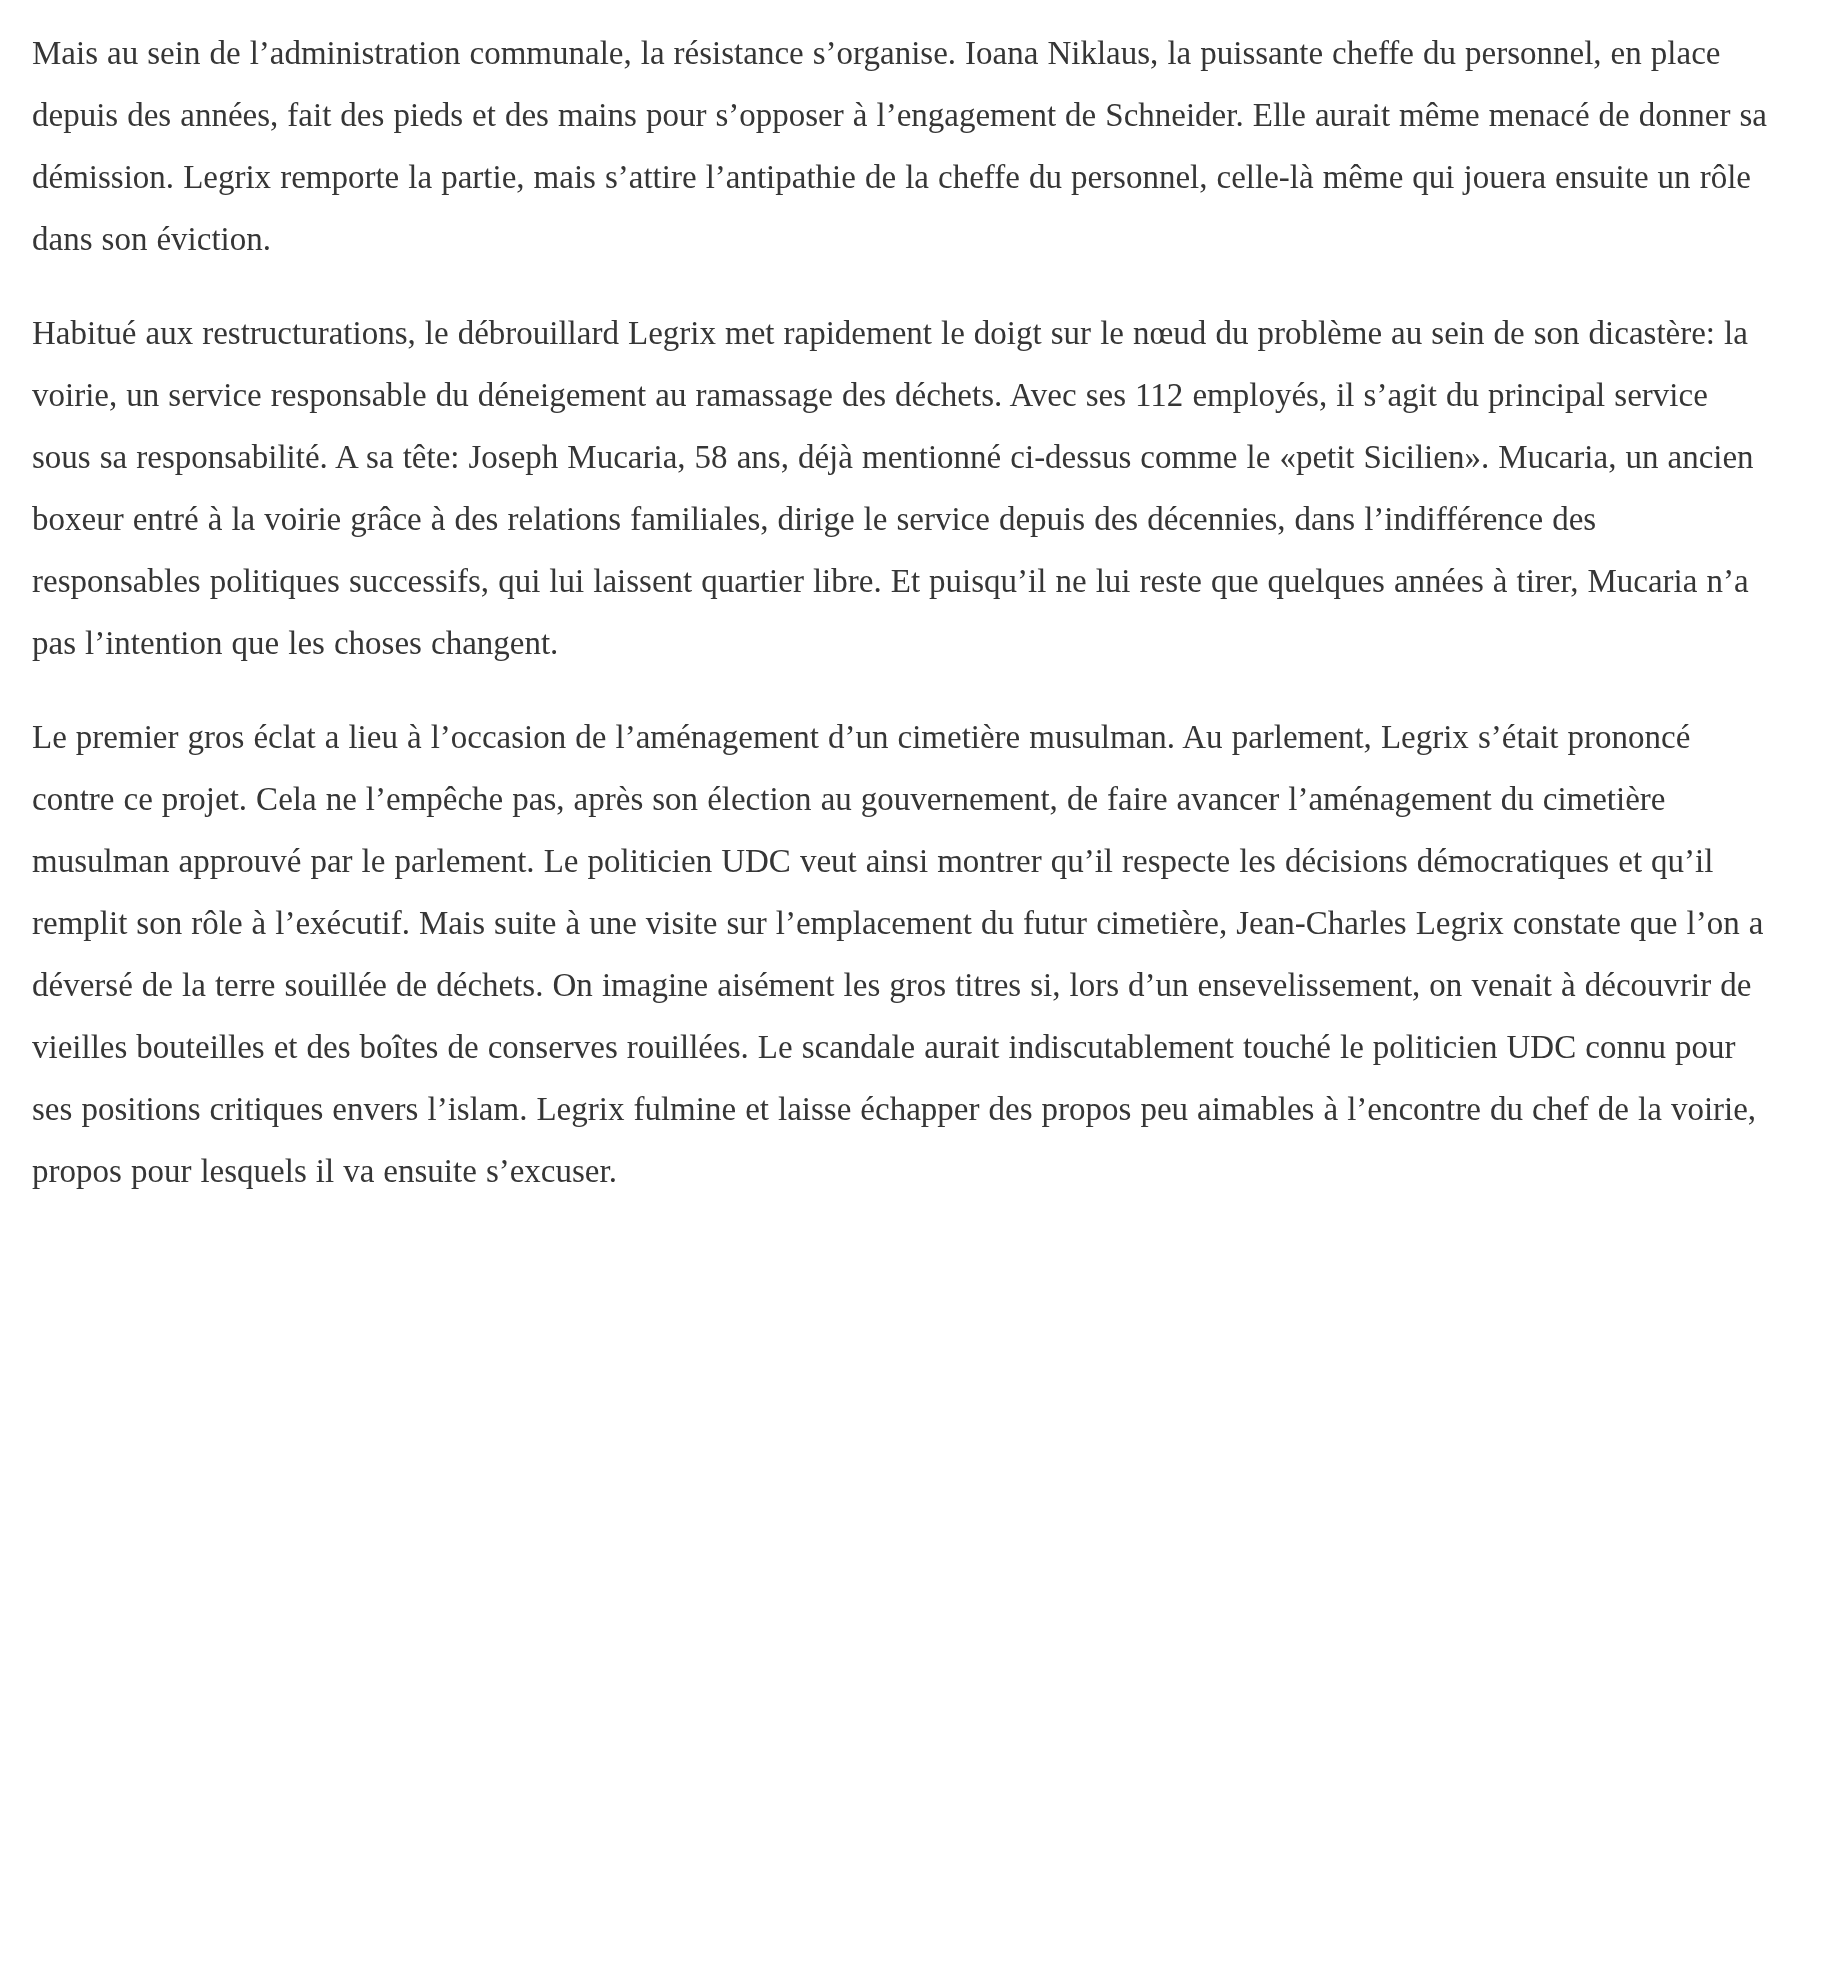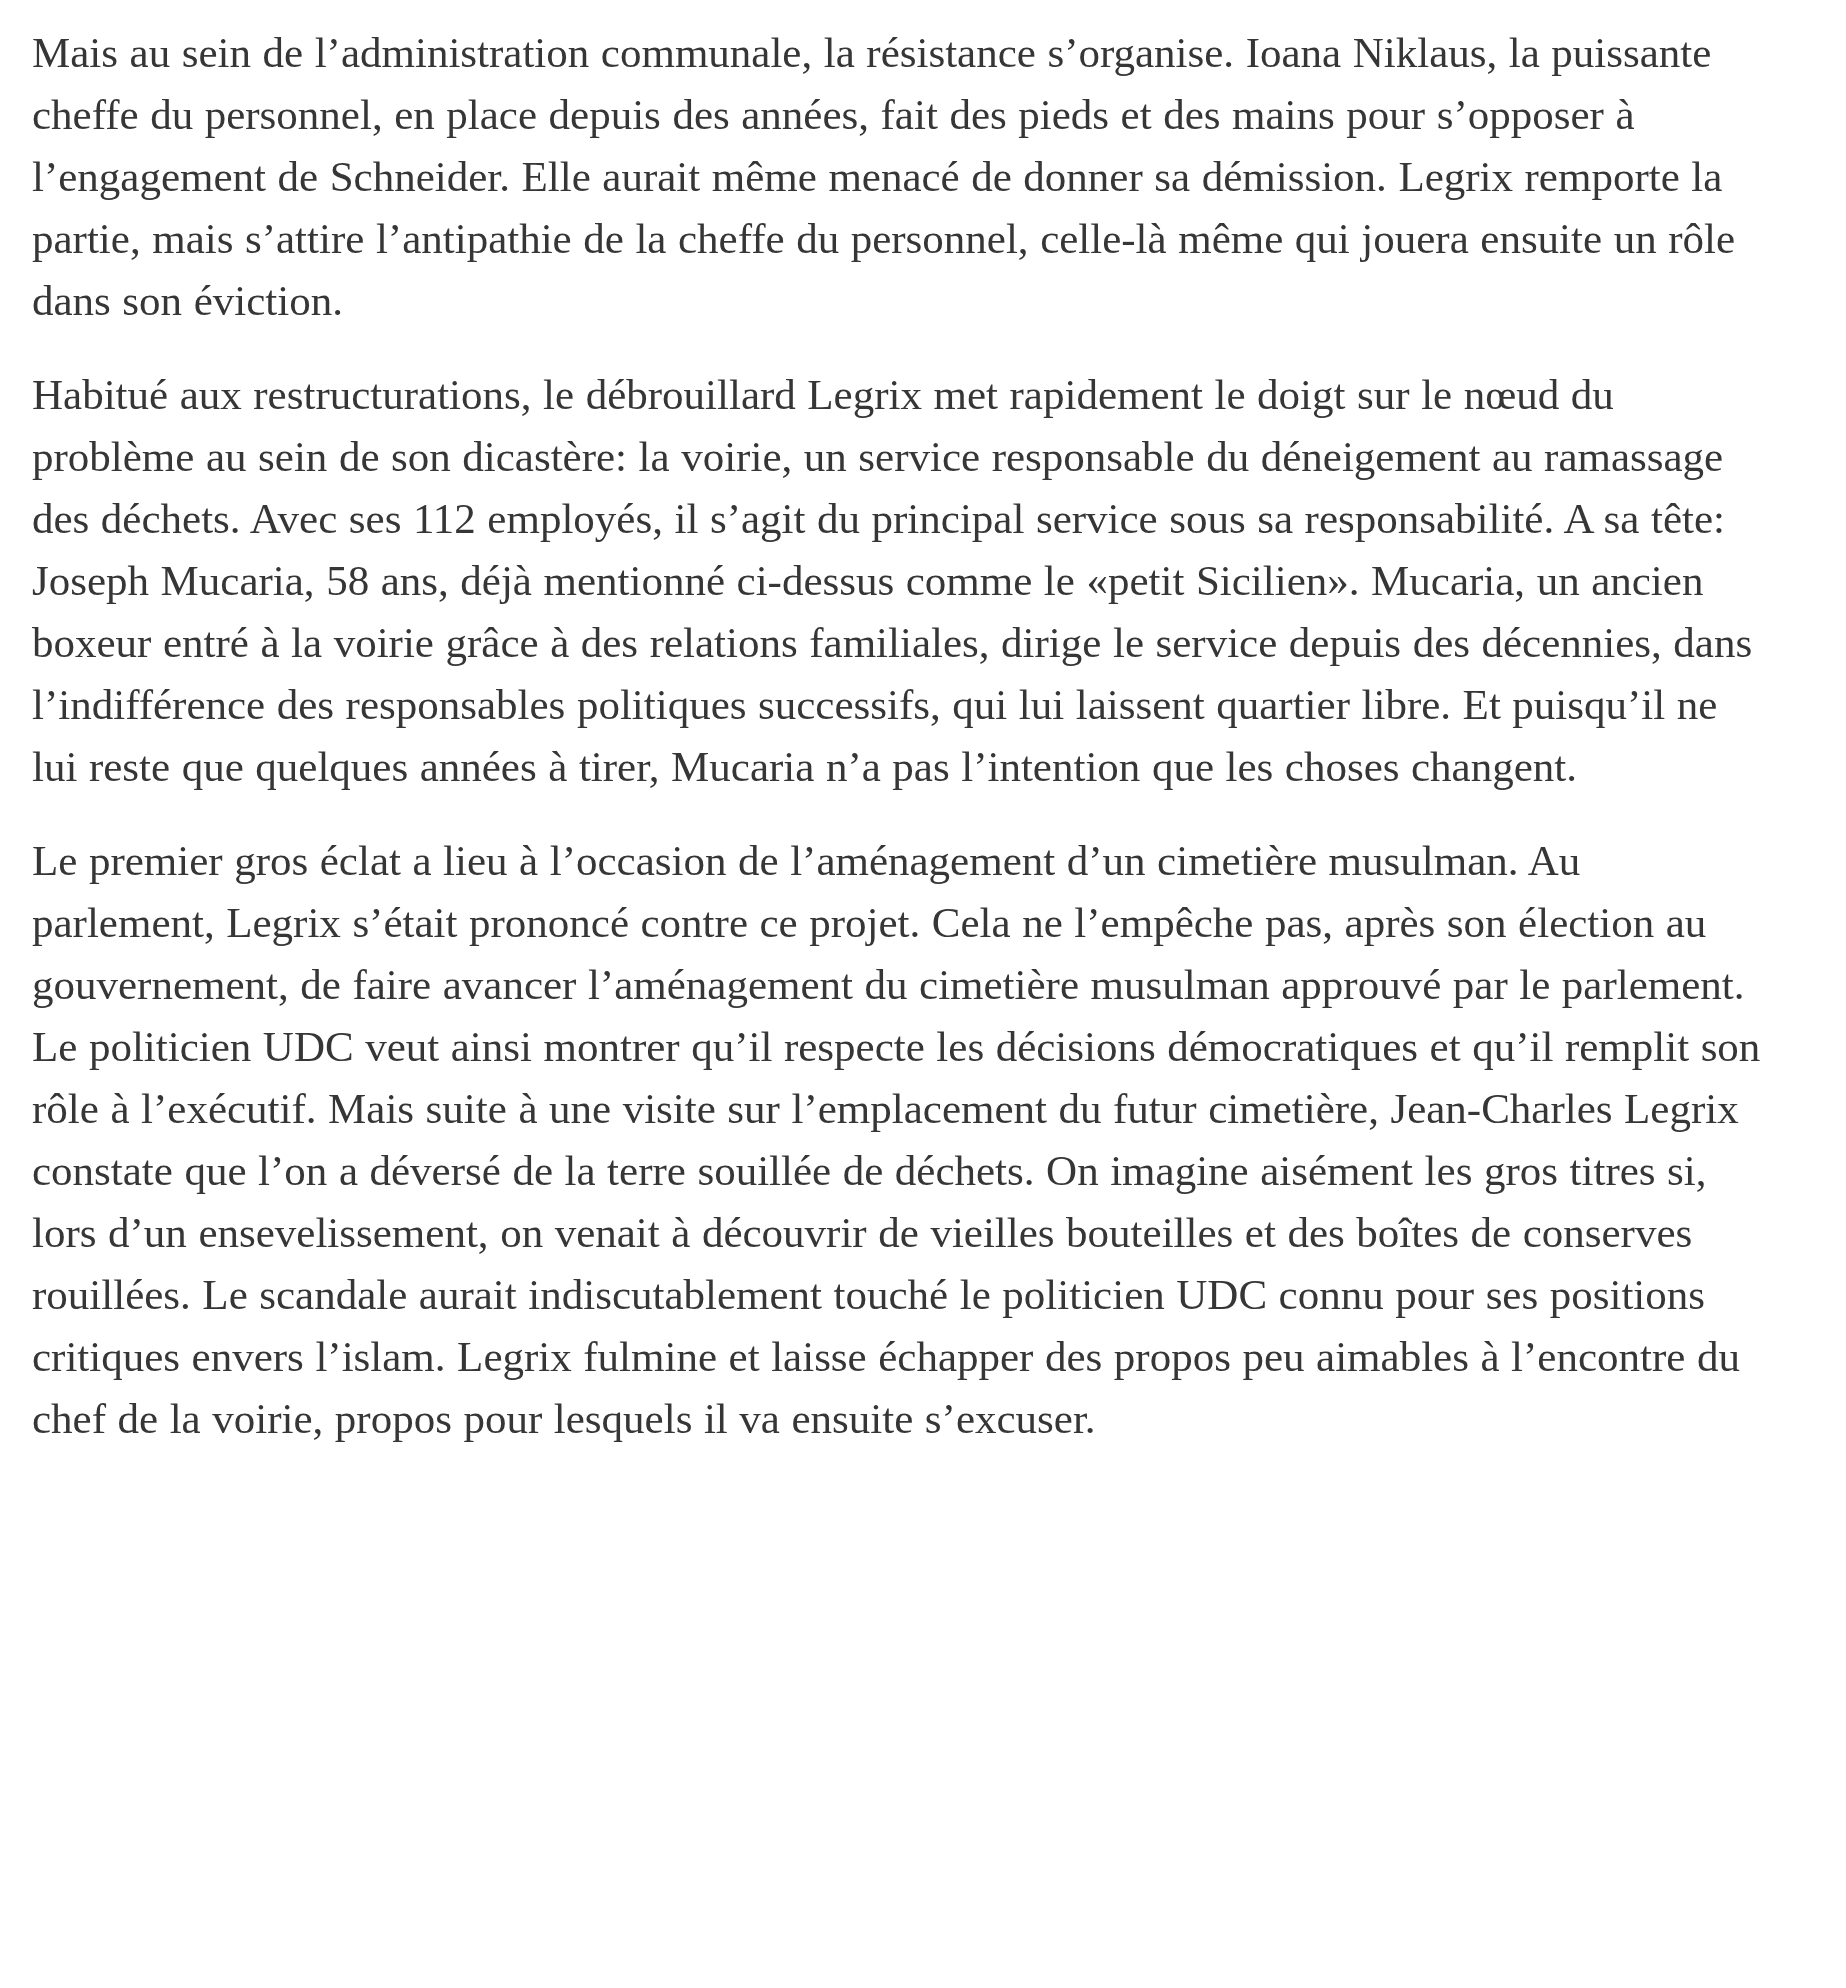--- a/index.html
+++ b/index.html
@@ -19,21 +19,21 @@
   }
   .article h1 {
     font-size: 48px;
     line-height: 57px;
     font-weight: 700;
     color: #1d1d1d;
     margin: 0 0 54px 0;
     letter-spacing: 0;
   }
   .article p {
-    font-size: 43px;
+    font-size: 33px;
     line-height: 62px;
     color: #363636;
     margin: 32px 0;
     text-align: left;
     word-spacing: 0.8px;
   }
   .article p:first-of-type {
     margin-top: 0;
   }
   .article p:last-of-type {

